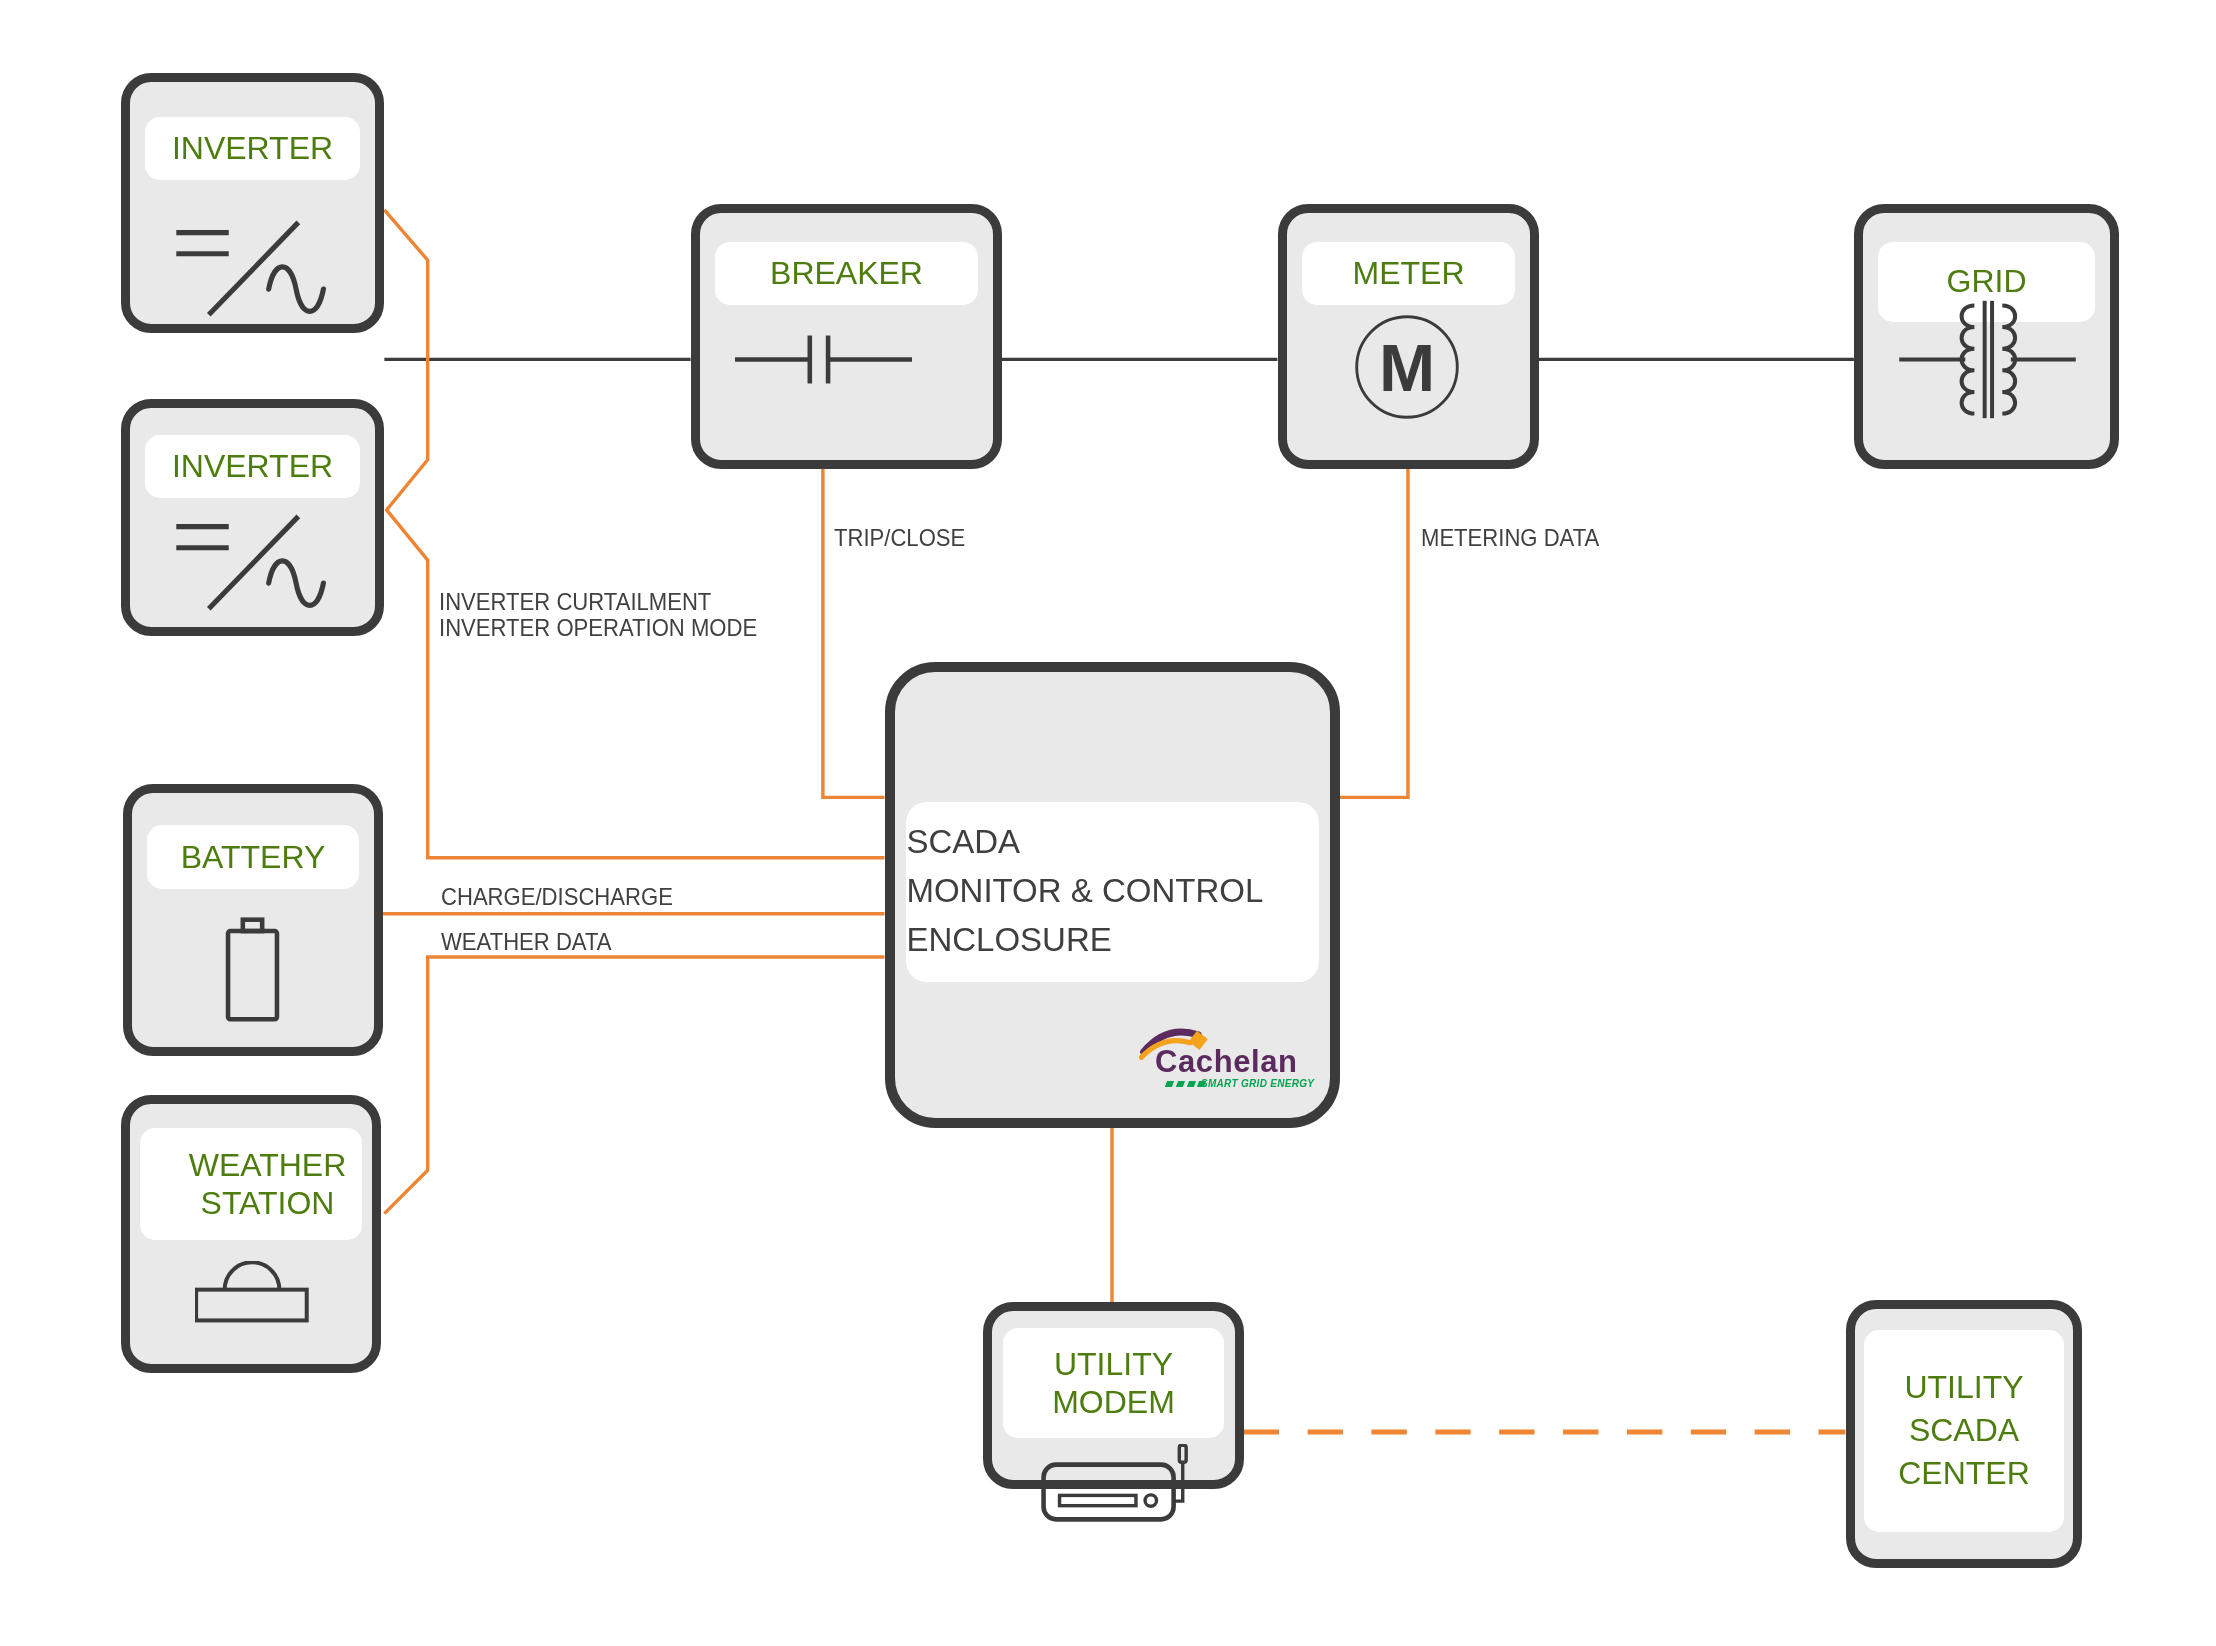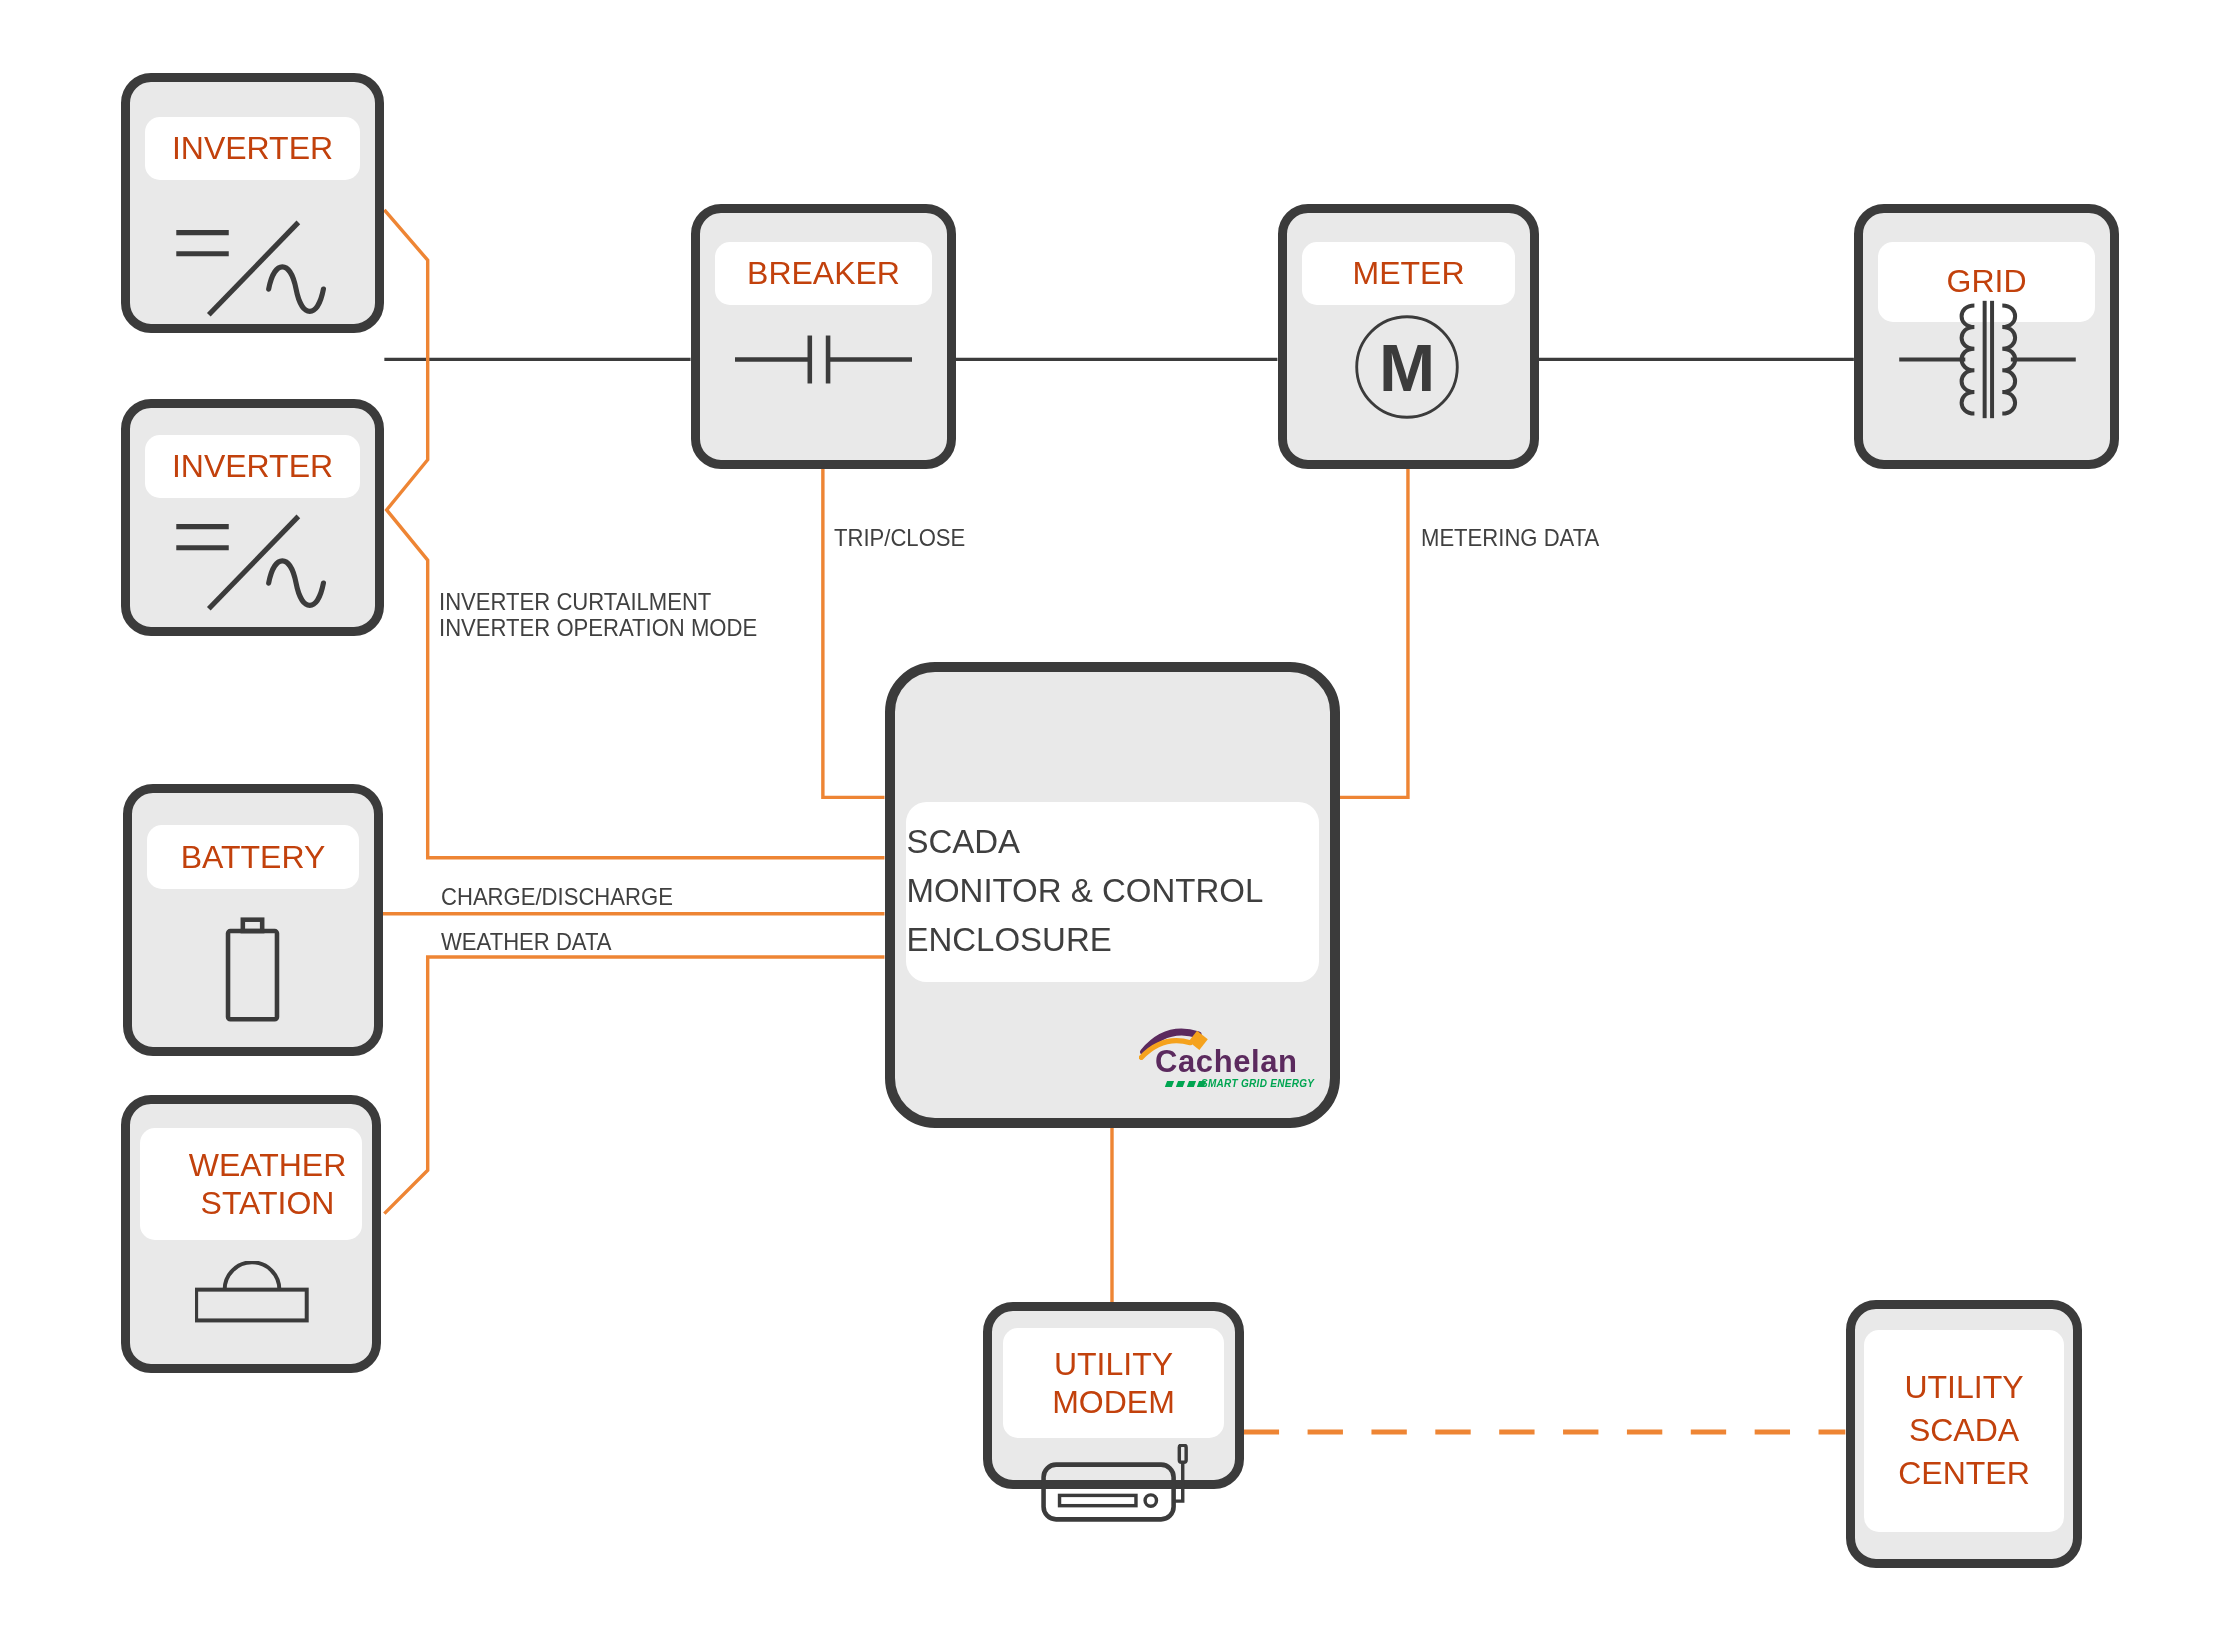--- a/index.html
+++ b/index.html
@@ -10,21 +10,21 @@
   #canvas{position:relative;width:2216px;height:1646px;background:#ffffff;overflow:hidden;
           font-family:"Liberation Sans", sans-serif;color:var(--text);}
   #wires{position:absolute;left:0;top:0;z-index:1;}
   .power{stroke:var(--ink);stroke-width:6;fill:none;}
   .conn{stroke:var(--accent-orange);stroke-width:6;fill:none;}
   .conn-dashed{stroke:var(--accent-orange);stroke-width:9;fill:none;stroke-dasharray:62 50;}
   .node{position:absolute;z-index:2;background:var(--node-fill);border:9px solid var(--ink);
         border-radius:30px;box-sizing:border-box;}
   .node.big{border-width:10.3px;border-radius:50px;}
   .pill{position:absolute;background:#ffffff;border-radius:15px;display:flex;align-items:center;
-        justify-content:center;text-align:center;color:#c2410c;font-size:32px;line-height:1.2;}
+        justify-content:center;text-align:center;color:#4d7c0f;font-size:32px;line-height:1.2;}
   .icon{position:absolute;}
   .icon *{stroke:var(--ink);fill:none;}
   .clabel{position:absolute;z-index:3;font-size:24px;color:var(--text);white-space:nowrap;
           transform:scaleX(.92);transform-origin:left top;line-height:26px;}
   .scada-panel{position:absolute;background:#fff;border-radius:20.5px;color:#3F3F3F;
         font-size:33px;line-height:49px;text-align:left;padding-top:15px;box-sizing:border-box;}
   .logo{position:absolute;z-index:3;}
   .logo-name{position:absolute;left:0;top:30px;font-size:31px;font-weight:bold;
              letter-spacing:0.6px;color:var(--logo-purple);margin-left:24px;}
   .logo-tag{position:absolute;left:70px;top:64px;font-size:10px;font-weight:bold;
@@ -73,21 +73,21 @@
   <div class="node" style="left:121px;top:399px;width:263px;height:237px;">
     <div class="pill" style="left:15px;right:15px;top:27px;height:63px;">INVERTER</div>
     <svg class="icon" style="left:44px;top:106px;" width="154" height="100" viewBox="0 0 270 175">
       <line x1="4" y1="22" x2="96" y2="22" stroke-width="9"></line>
       <line x1="4" y1="59" x2="96" y2="59" stroke-width="9"></line>
       <line x1="61" y1="166" x2="218" y2="4" stroke-width="9"></line>
       <path d="M166 121 c10 -52 38 -52 48 0 c10 52 38 52 48 0" stroke-width="9" stroke-linecap="round"></path>
     </svg>
   </div>
 
-  <div class="node" style="left:691px;top:204px;width:265px;height:265px;">
+  <div class="node" style="left:691px;top:204px;width:311px;height:265px;">
     <div class="pill" style="left:15px;right:15px;top:28.5px;height:63px;">BREAKER</div>
     <svg class="icon" style="left:35px;top:119px;" width="177" height="55" viewBox="0 0 310 96">
       <line x1="0" y1="48" x2="131" y2="48" stroke-width="8"></line>
       <line x1="131" y1="6" x2="131" y2="90" stroke-width="8"></line>
       <line x1="163" y1="6" x2="163" y2="90" stroke-width="8"></line>
       <line x1="163" y1="48" x2="310" y2="48" stroke-width="8"></line>
     </svg>
   </div>
 
   <div class="node" style="left:1278px;top:204px;width:261px;height:265px;">

